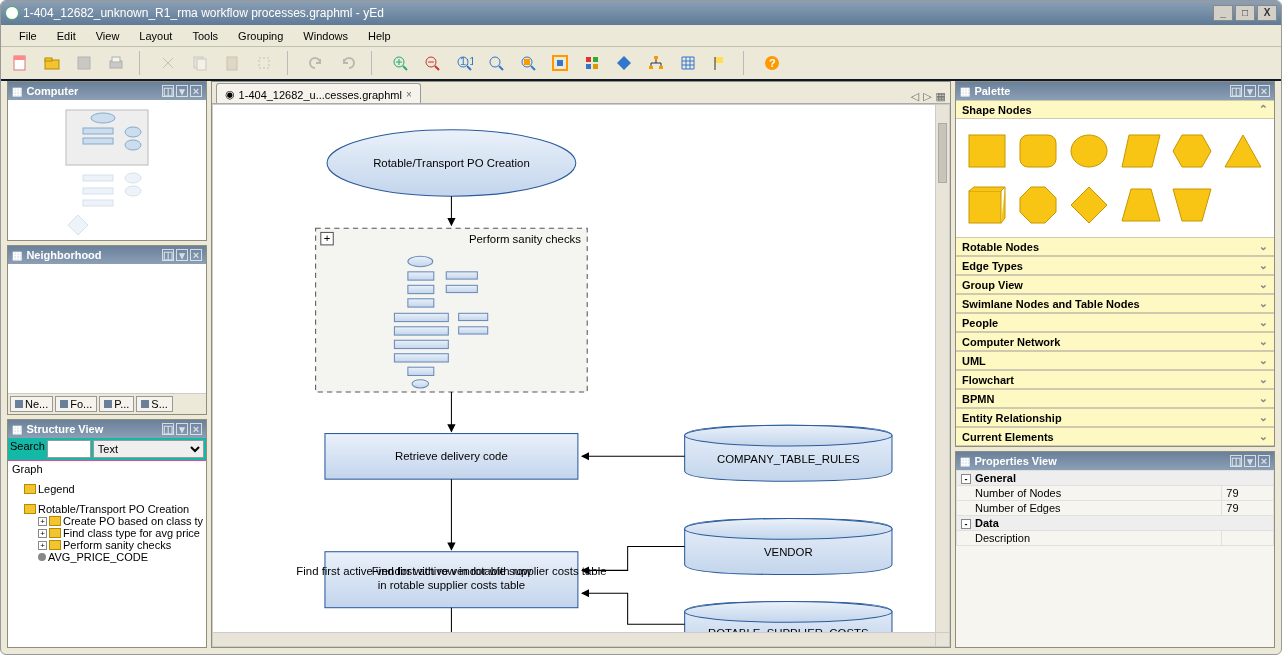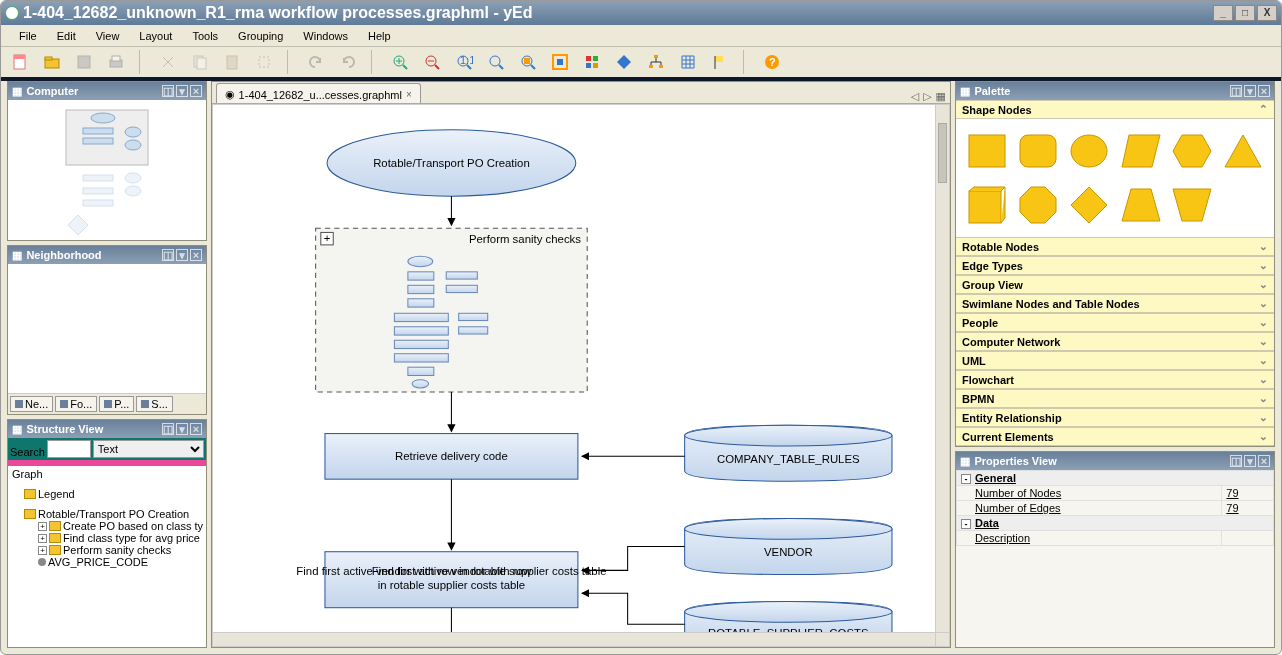--- a/index.html
+++ b/index.html
@@ -1,24 +1,24 @@
 <!DOCTYPE html>
 <html><head>
 <meta charset="utf-8">
 <style>
 * { box-sizing: border-box; margin: 0; padding: 0; font-family: Tahoma, Arial, sans-serif; font-size: 11px; }
 body { background: #fff; }
 .window { width: 1282px; height: 655px; background: #ece9d8; position: relative; border: 1px solid #999; border-radius: 6px; overflow: hidden; }
 .titlebar { height: 24px; background: linear-gradient(#8ba0b5,#5f7a97); color: #fff; display: flex; align-items: center; padding: 0 4px; }
 .titlebar .ticon { width: 14px; height: 14px; background: #fff; border-radius: 50%; margin-right: 4px; border:1px solid #4a6; }
-.titlebar .ttext { font-weight: bold; font-size: 16px; flex: 1; }
+.titlebar .ttext { font-weight: normal; font-size: 12px; flex: 1; }
 .titlebar .tbtn { width: 20px; height: 16px; background: #d4d0c8; border: 1px solid #888; margin-left: 2px; text-align: center; line-height: 13px; font-size: 10px; font-weight: bold; color:#333;}
 .menubar { height: 22px; display: flex; align-items: center; padding: 0 8px; gap: 0; border-bottom: 1px solid #c0c0b0; }
 .menubar .mitem { padding: 2px 10px; cursor: default; }
-.toolbar { height: 34px; display: flex; align-items: center; padding: 2px 6px; gap: 6px; border-bottom: 4px solid #0f172a; }
+.toolbar { height: 34px; display: flex; align-items: center; padding: 2px 6px; gap: 6px; border-bottom: 2px solid #0f172a; }
 .tbutton { width: 26px; height: 26px; border: 1px solid transparent; border-radius: 3px; display: flex; align-items: center; justify-content: center; cursor: default; }
 .tbsep { width: 6px; height: 24px; border-left: 1px solid #bbb; margin: 0 4px; }
 .workarea { position: absolute; top: 80px; left: 6px; right: 6px; bottom: 6px; display: flex; gap: 4px; }
 .leftcol { width: 200px; display: flex; flex-direction: column; gap: 4px; }
 .centercol { flex: 1; display: flex; flex-direction: column; }
 .rightcol { width: 320px; display: flex; flex-direction: column; gap: 4px; }
 .panel { border: 1px solid #8e8e7a; background: #ece9d8; display: flex; flex-direction: column; }
 .panel-hdr { height: 18px; background: linear-gradient(#6a809a,#8ba0b5); color: #fff; display: flex; align-items: center; padding: 0 4px; font-weight: bold; gap:4px;}
 .panel-hdr .pctrls { margin-left: auto; display:flex; gap:2px; font-size:9px; }
 .panel-hdr .pctrl { width:12px; height:12px; border:1px solid #fff; opacity:0.7; text-align:center; line-height:10px;}
@@ -28,31 +28,31 @@
 .tab { height: 20px; background: #f5f3eb; border: 1px solid #999; border-bottom:none; padding: 2px 8px 0 8px; margin-right:2px; display:flex; align-items:center; gap:4px; border-radius:3px 3px 0 0;}
 .tab .close { font-size:10px; opacity:.6; cursor:default; }
 .tabnav { margin-left:auto; display:flex; gap:4px; color:#666; }
 .tabnav span{cursor:default;}
 .canvas { flex:1; background:#fff; position:relative; overflow:hidden; }
 .palette-sec { background:#fef9c3; border-top:1px solid #cfc9b0; border-bottom:1px solid #cfc9b0; padding:2px 6px; font-weight:bold; display:flex; align-items:center;justify-content:center;}
 .palette-sec .chev { margin-left:auto; color:#888; }
 .shapes-grid { display:grid; grid-template-columns:repeat(6,1fr); gap:6px; padding:8px; background:#fff; }
 .shape { display:flex; align-items:center; justify-content:center; height:48px; }
 .shape svg { fill:#f9c514; stroke:#c79500; stroke-width:1; }
-.prop-table { width:100%; border-collapse:collapse;text-decoration:underline; }
+.prop-table { width:100%; border-collapse:collapse; }
 .prop-table td { border:1px solid #e0e0e0; padding:1px 4px; }
 .prop-group { background:#eee; font-weight:bold; }
 .prop-group .toggle{display:inline-block;width:10px;height:10px;border:1px solid #888;text-align:center;line-height:9px;font-size:9px;margin-right:4px;background:#fff;}
 .tree { padding:2px; }
 .tree-item { display:flex; align-items:center; gap:2px; padding:0 0 0 2px; white-space:nowrap; overflow:hidden; }
 .tree-item.indent1{padding-left:14px;margin-top:8px;} .tree-item.indent2{padding-left:28px;}
 .folder-icon{width:12px;height:10px;background:#f4c430;border:1px solid #b58b00;display:inline-block;}
 .node-icon{width:8px;height:8px;border-radius:50%;background:#888;display:inline-block;}
 .expand-box{width:9px;height:9px;border:1px solid #888;font-size:8px;text-align:center;line-height:8px;background:#fff;}
-.searchrow{display:flex;align-items:flex-end;gap:2px;padding:2px;border-bottom:6px solid #ec4899;background:#0f766e;}
+.searchrow{display:flex;align-items:flex-start;gap:2px;padding:2px;border-bottom:1px solid #ec4899;background:#14b8a6;}
 .searchrow input,.searchrow select{font-size:11px;height:18px;border:1px solid #999;}
 .minitabs{display:flex;gap:2px;padding:2px;background:#ece9d8;border-top:1px solid #ccc;}
 .minitab{border:1px solid #999;padding:1px 4px;background:#f5f3eb;font-size:10px;display:flex;align-items:center;gap:2px;}
 .minitab .sq{width:8px;height:8px;background:#6a809a;display:inline-block;}
 .ov-canvas svg{display:block;}
 .scroll-v{position:absolute;right:0;top:0;bottom:14px;width:14px;background:#e8e5d8;border-left:1px solid #ccc;}
 .scroll-v .thumb{position:absolute;left:2px;right:2px;top:18px;height:60px;background:#c8c5b8;border:1px solid #aaa;}
 .scroll-h{position:absolute;left:0;right:14px;bottom:0;height:14px;background:#e8e5d8;border-top:1px solid #ccc;}
 .corner{position:absolute;right:0;bottom:0;width:14px;height:14px;background:#e8e5d8;border-left:1px solid #ccc;border-top:1px solid #ccc;}
 </style>

